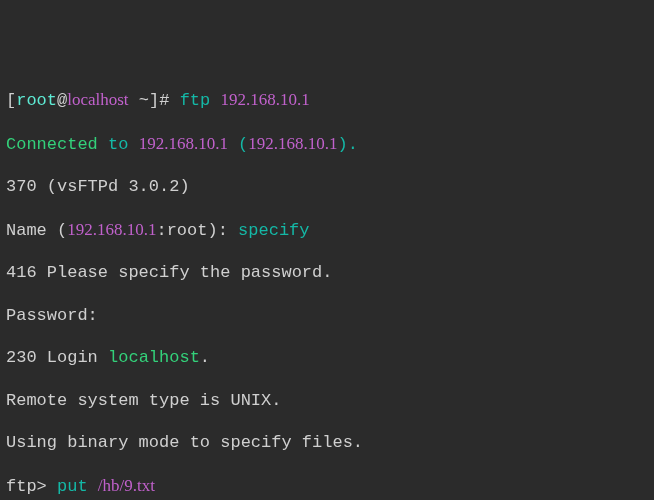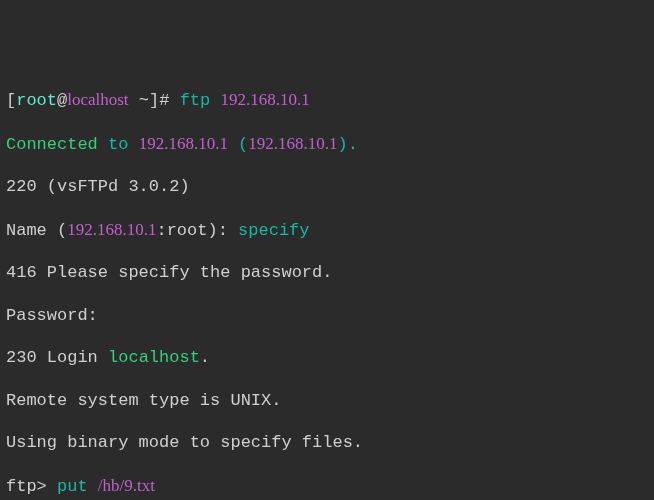--- a/index.html
+++ b/index.html
@@ -25,21 +25,21 @@
     .white { color: #14b8a6; }
     .line { display: block; }
   </style>
 </head>
 <body>
 
 
 
 <div class="line"><span>[</span><span class="green">root</span><span>@</span><span class="magenta">localhost</span><span> ~</span><span>]# </span><span class="white">ftp </span><span class="magenta">192.168.10.1</span></div>
 <div class="line"><span class="brightgreen">Connected</span><span class="white"> to </span><span class="magenta">192.168.10.1</span><span class="white"> (</span><span class="magenta">192.168.10.1</span><span class="white">).</span></div>
-<div class="line">220 (vsFTPd 3.0.2)</div>
+<div class="line">370 (vsFTPd 3.0.2)</div>
 <div class="line"><span>Name (</span><span class="magenta">192.168.10.1</span><span>:root): </span><span class="white">specify</span></div>
 <div class="line">416 Please specify the password.</div>
 <div class="line">Password:</div>
 <div class="line"><span>230 Login </span><span class="brightgreen">localhost</span><span>.</span></div>
 <div class="line">Remote system type is UNIX.</div>
 <div class="line">Using binary mode to specify files.</div>
 <div class="line"><span>ftp&gt; </span><span class="white">put </span><span class="magenta">/hb/9.txt</span></div>
 
 
 

